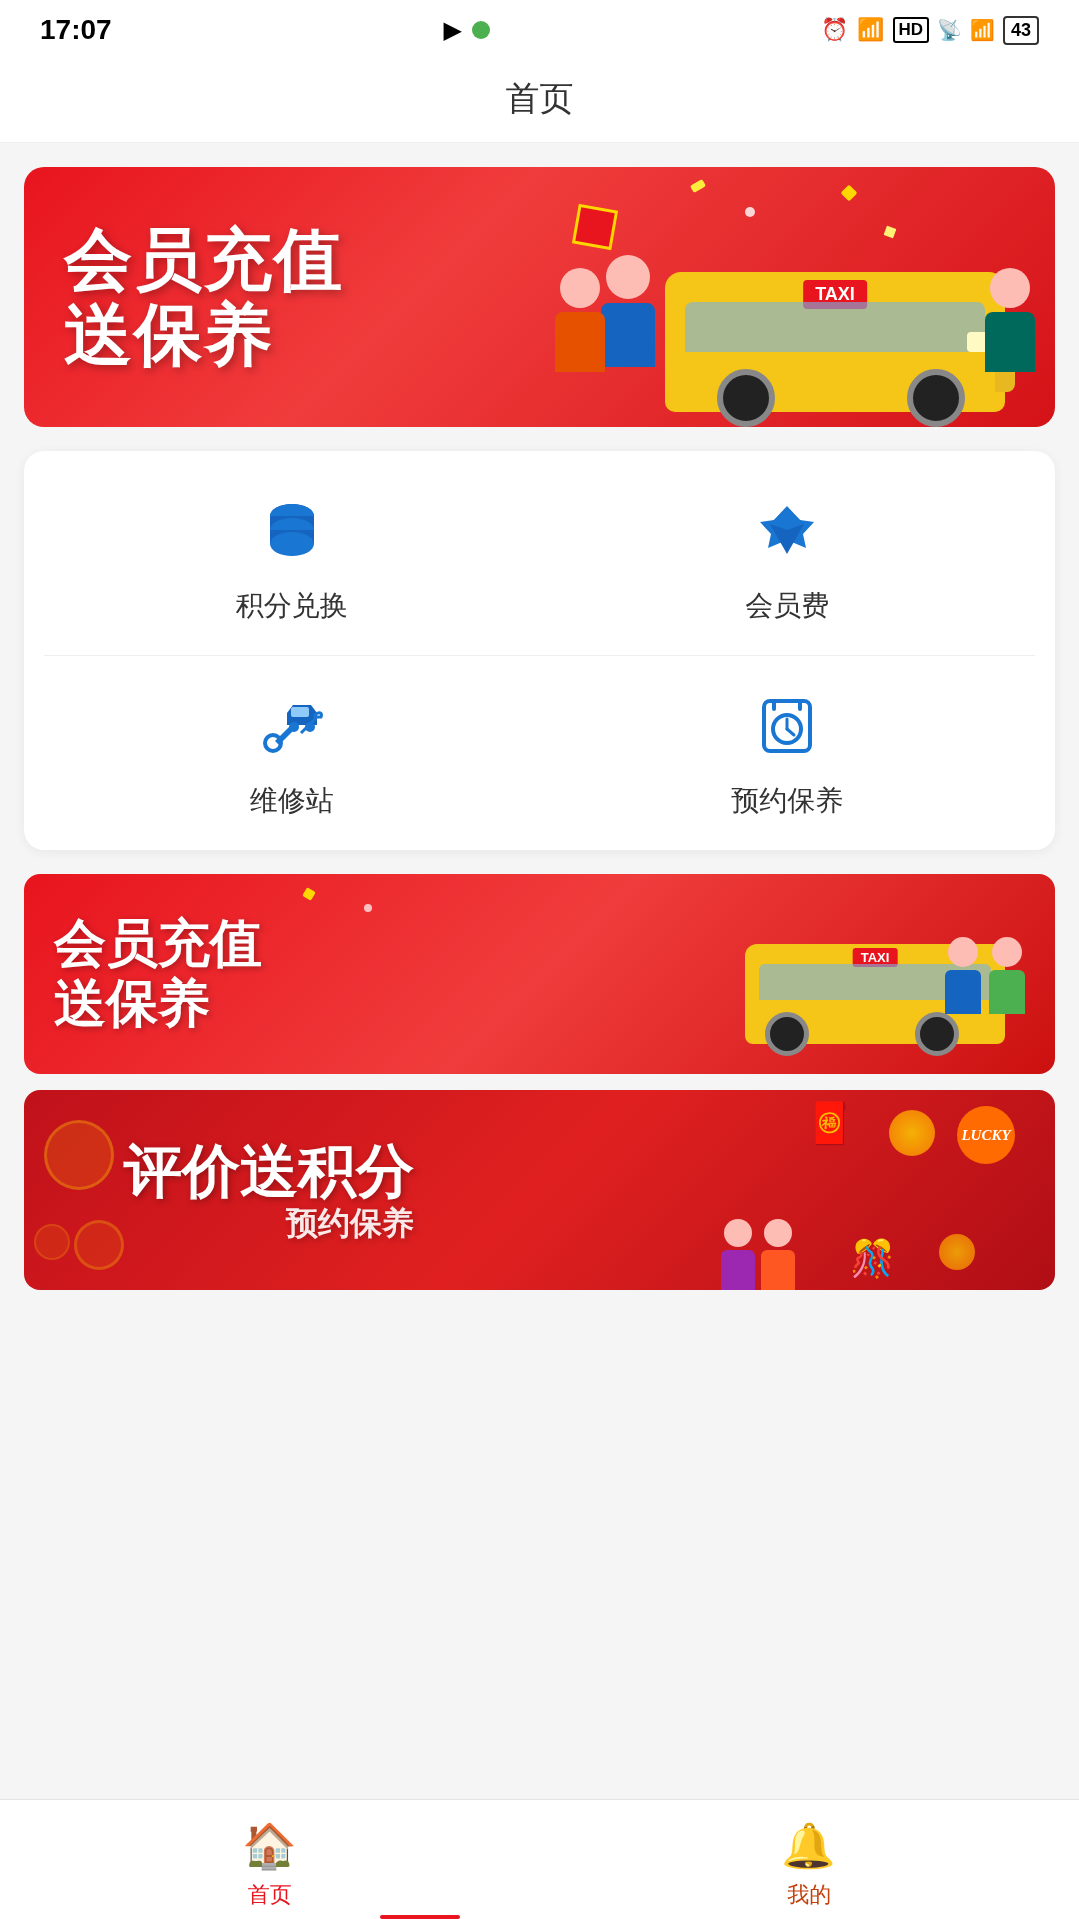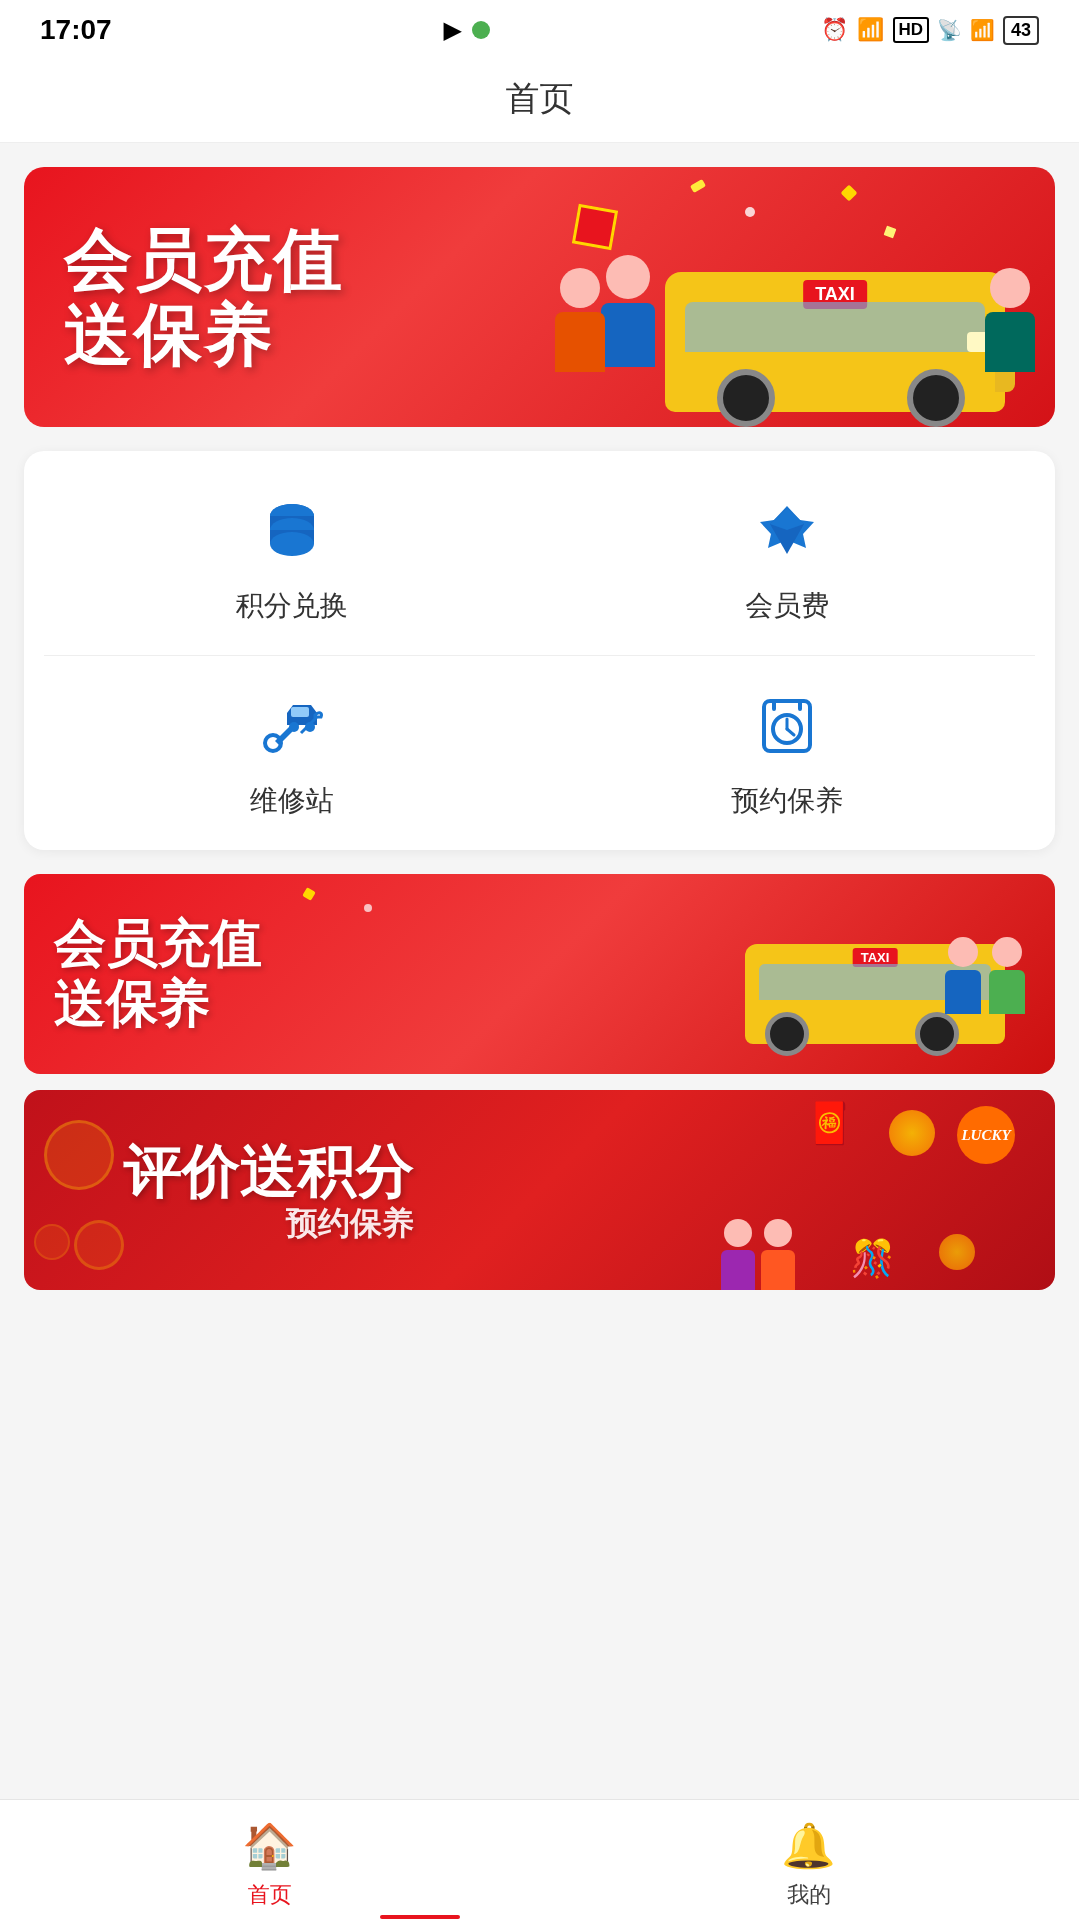--- a/index.html
+++ b/index.html
@@ -188,21 +188,21 @@
     .nav-label {
       font-size: 22px;
     }
     .nav-item.active .nav-label {
       color: #e8141e;
     }
     .nav-item.active .nav-icon {
       color: #e8141e;
     }
     .nav-item:not(.active) .nav-label {
-      color: #404040;
+      color: #c2410c;
     }
     .nav-item:not(.active) .nav-icon {
       color: #999;
     }
     .nav-active-bar {
       position: absolute;
       bottom: 0;
       width: 80px;
       height: 4px;
       background: #e8141e;

